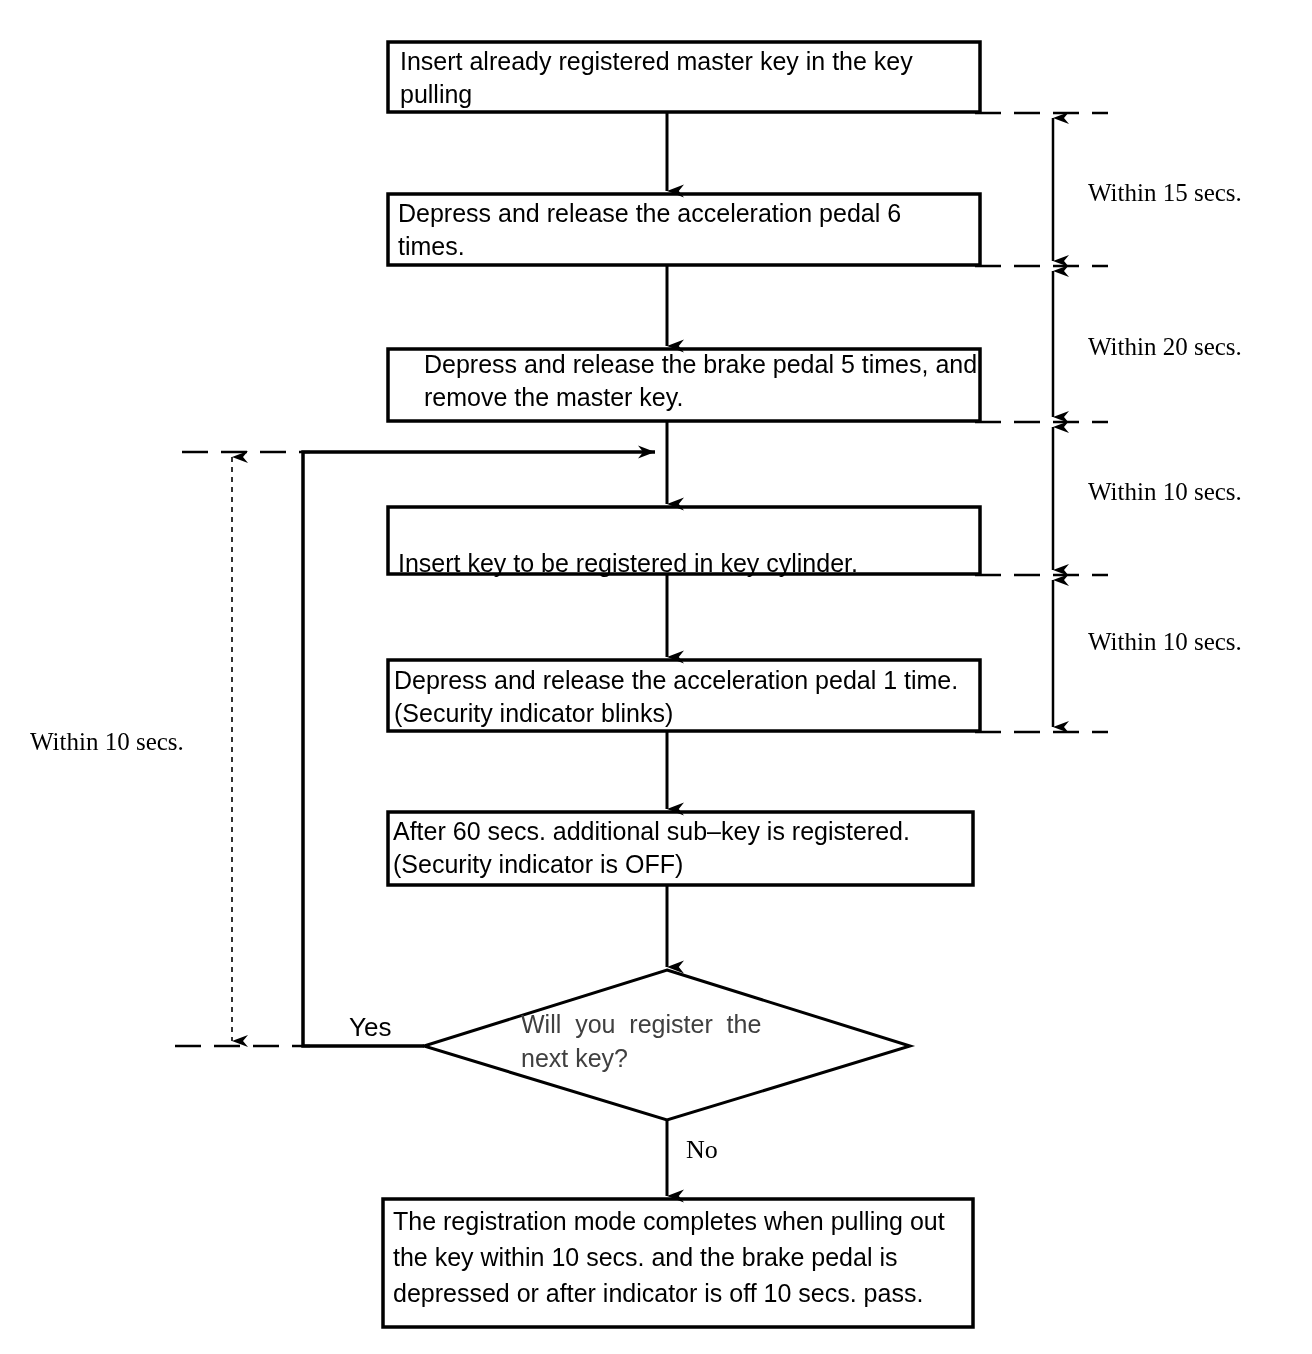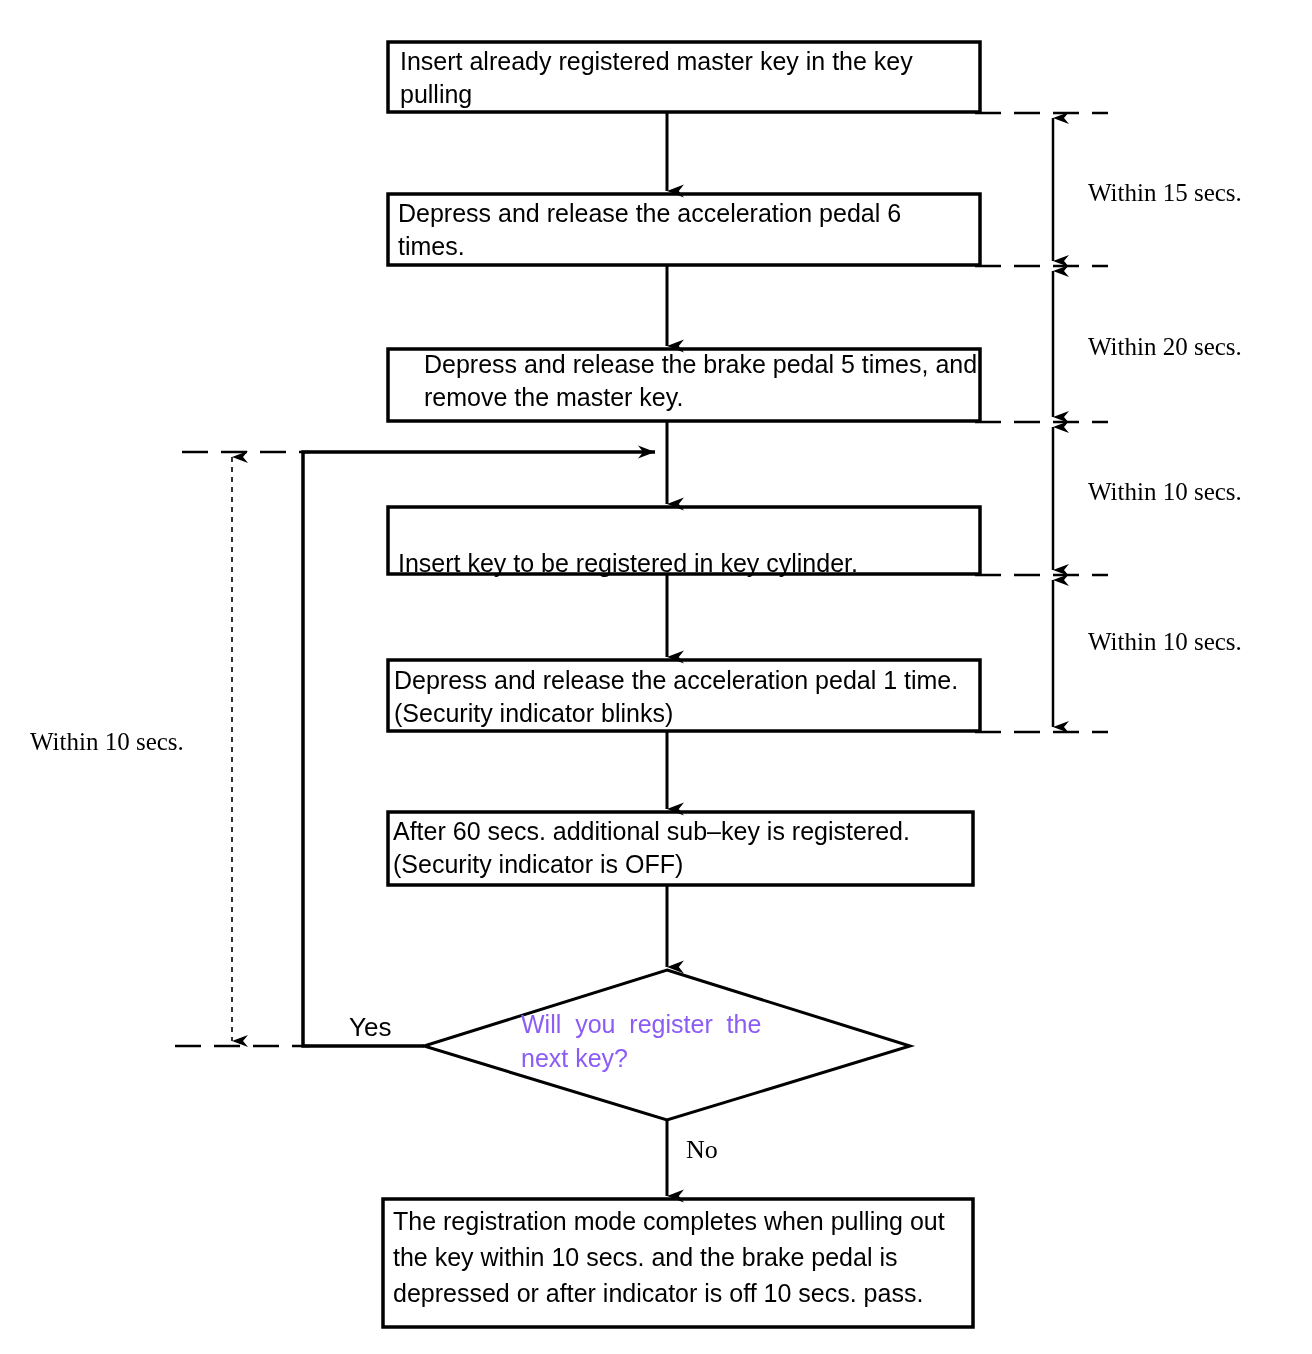--- a/index.html
+++ b/index.html
@@ -45,21 +45,21 @@
     font-family: "Liberation Sans", sans-serif;
     font-size: 26px;
     color: #000000;
     white-space: nowrap;
   }
   .diamond-text {
     position: absolute;
     font-family: "Liberation Sans", sans-serif;
     font-size: 25px;
     line-height: 34px;
-    color: #8b5cf6;
+    color: #404040;
     white-space: pre-wrap;
     text-align: left;
   }
 </style>
 </head>
 <body>
 
 <div id="canvas">
 
   <svg class="layer" viewBox="0 0 1312 1354">

